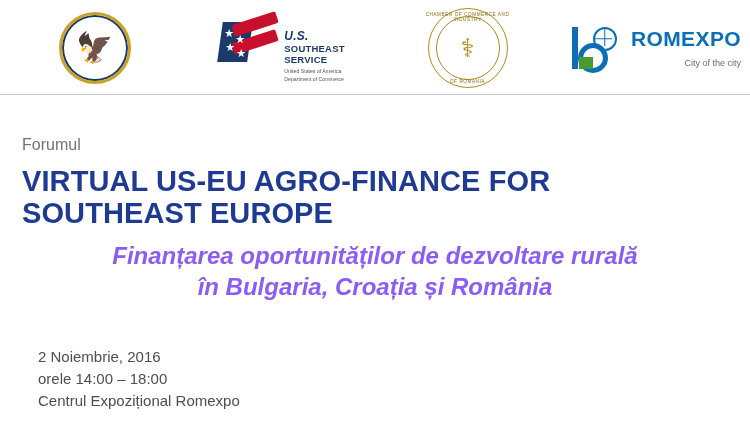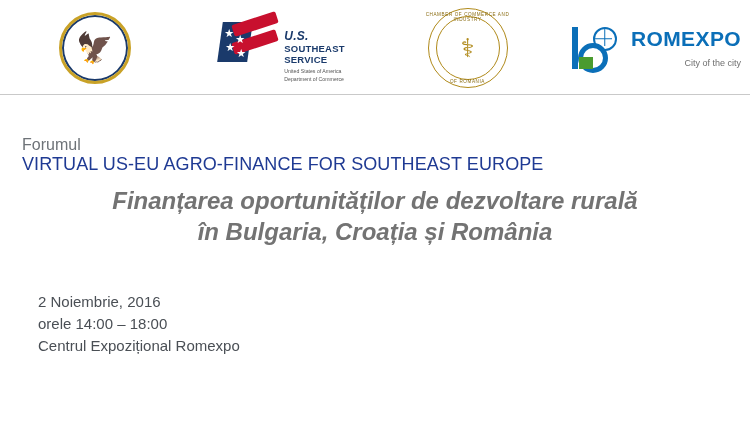--- a/index.html
+++ b/index.html
@@ -243,33 +243,33 @@
   .content {
     padding: 0 22px;
   }
   .forumul {
     margin-top: 42px;
     font-size: 16px;
     color: #6e7378;
     line-height: 1;
   }
   .title-main {
-    margin-top: 2px;
-    font-size: 18px;
-    font-weight: normal;
+    margin-top: 13px;
+    font-size: 29px;
+    font-weight: bold;
     color: #1f3a93;
     letter-spacing: .1px;
     line-height: 1.1;
   }
   .title-ro {
     margin-top: 10px;
     font-size: 24px;
     font-weight: bold;
     font-style: italic;
-    color: #737373;
+    color: #8b5cf6;
     text-align: center;
     line-height: 1.3;
     padding: 0 10px;
   }
 
   
   .details {
     margin-top: 44px;
     margin-left: 16px;
     color: #4a4f55;

